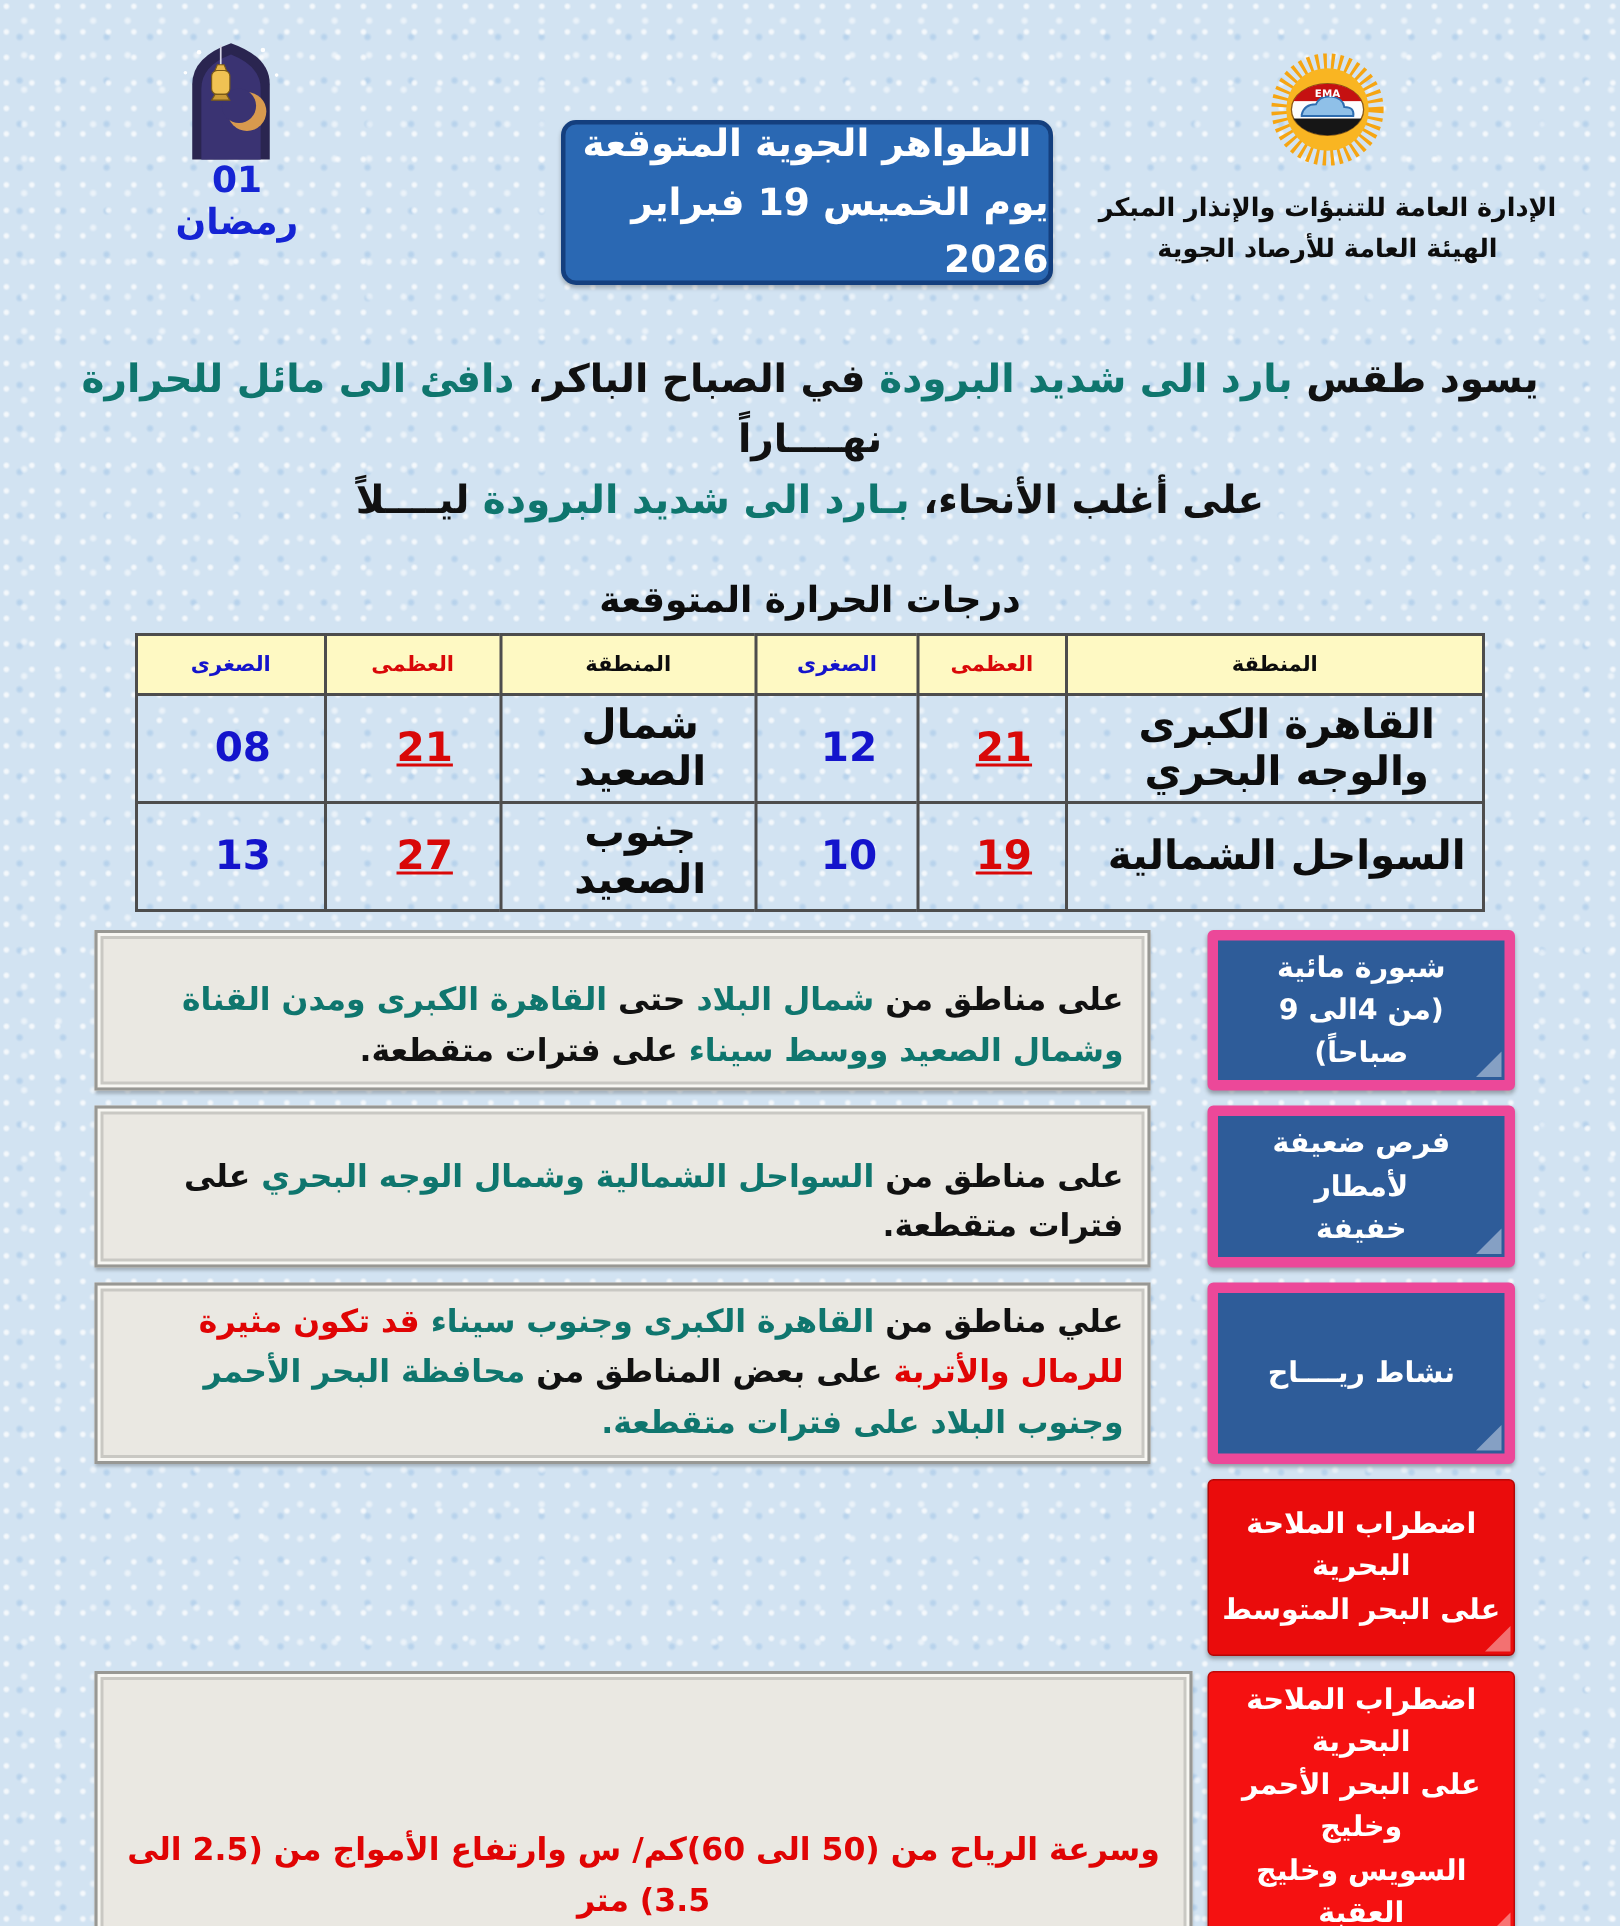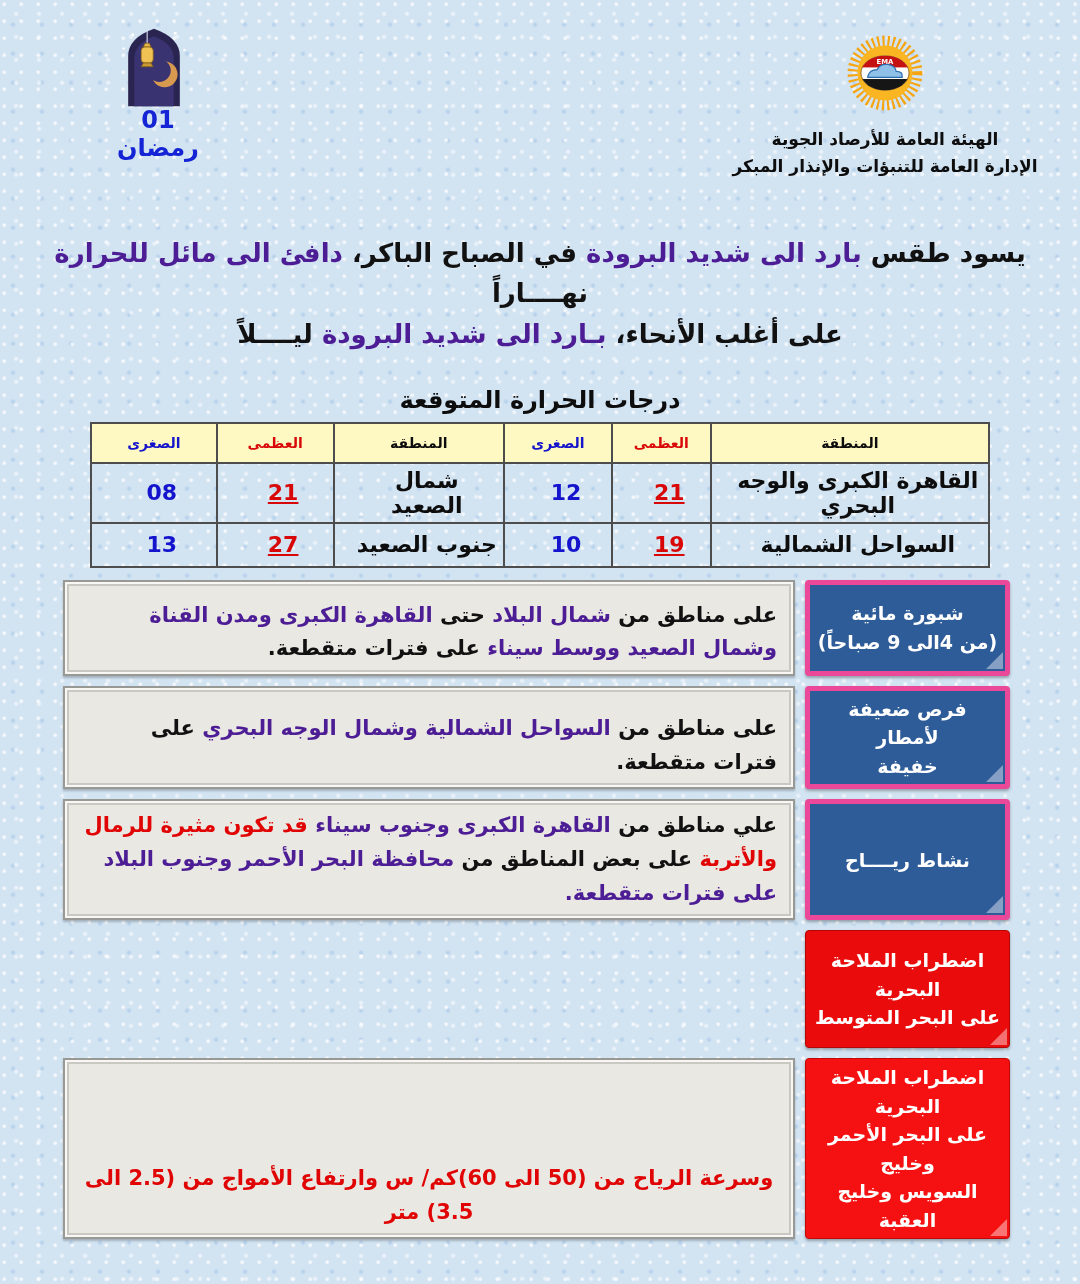--- a/index.html
+++ b/index.html
@@ -20,41 +20,41 @@
   .titlebox{position:absolute;left:374px;top:80px;width:322px;height:104px;
     background:#2a68b3;border:3px solid #143f7e;border-radius:10px;
     display:flex;flex-direction:column;justify-content:center;align-items:center;
     color:#fff;font-weight:bold;font-size:25px;line-height:1.55;direction:rtl;
     box-shadow:0 2px 3px rgba(0,0,0,.25);}
   .orgblock{position:absolute;left:725px;top:30px;width:320px;text-align:center;}
   .orgblock .lines{margin-top:6px;font-weight:bold;font-size:17px;line-height:1.6;color:#0d0d0d;direction:rtl;}
   .headline{margin-top:28px;padding:0 40px;text-align:center;direction:rtl;
     font-weight:bold;font-size:26px;line-height:1.55;}
   .c-black{color:#111;}
-  .c-blue{color:#4c1d95;margin-top:23px;}
+  .c-blue{color:#0f766e;margin-top:23px;}
   .c-red{color:#e00404;}
   .u{text-underline-offset:5px;text-decoration-thickness:2px;}
   .temps-title{margin-top:32px;text-align:center;direction:rtl;font-weight:bold;font-size:24px;color:#0d0d0d;}
   table.temps{width:900px;margin:8px 0 0 90px;border-collapse:collapse;direction:rtl;}
   table.temps th,table.temps td{border:2px solid #4d4d4d;padding:4px 6px;text-align:center;font-weight:bold;}
   table.temps th{background:#fef9c3;font-size:14px;height:30px;}
-  table.temps td{font-size:22px;height:34px;background:transparent;padding-left:22px;}
+  table.temps td{font-size:27px;height:34px;background:transparent;padding-left:22px;}
   .h-region{color:#0d0d0d;}
   .h-max{color:#d90808;}
   .h-min{color:#1414cc;}
   td.cell-region{color:#0d0d0d;font-size:21px;}
   td.cell-max{color:#d90808;text-decoration:underline;}
   td.cell-min{color:#1414cc;}
   .rows{margin:12px 70px 0 63px;width:947px;direction:rtl;}
   .frow{display:flex;gap:10px;margin-bottom:10px;align-items:stretch;}
   .frow .lbl{width:205px;flex:0 0 205px;position:relative;border-radius:4px;
     display:flex;flex-direction:column;justify-content:center;align-items:center;
     color:#fff;font-weight:bold;font-size:19px;line-height:1.5;text-align:center;
     box-shadow:0 2px 3px rgba(0,0,0,.3);padding:4px 6px;box-sizing:border-box;}
-  .lbl-blue{background:#2e5c99;border:5px solid #ec4899;}
+  .lbl-blue{background:#2e5c99;border:7px solid #ec4899;margin-left:28px;}
   .lbl-red{background:#ea0c0c;border:1px solid #b30707;}
   .lbl-red2{background:#f51111;border:1px solid #c00808;}
   .frow .lbl::after{content:"";position:absolute;right:2px;bottom:2px;width:0;height:0;
     border-bottom:17px solid rgba(255,255,255,.42);border-left:17px solid transparent;}
   .frow .body{flex:1;background:#eae8e2;border:2px solid #989894;
     box-shadow:inset 0 0 0 2px #f8f7f3, inset 0 0 0 4px #c9c8c3, 0 2px 2px rgba(0,0,0,.22);
     display:flex;align-items:flex-end;padding:8px 16px;box-sizing:border-box;
     font-weight:bold;font-size:21px;line-height:1.6;text-align:right;}
   .frow .body .rich{width:100%;}
   .r1{min-height:96px;} .r2{min-height:86px;} .r3{min-height:88px;} .r4{min-height:90px;}
@@ -76,39 +76,43 @@
       <rect x="33" y="30" width="16" height="21" rx="5" fill="#f0c253" stroke="#7a5a17"></rect>
       <path d="M36 51 h10 l3 5 h-16 z" fill="#c99934" stroke="#7a5a17"></path>
       <circle cx="22" cy="14" r="2" fill="#fff"></circle>
       <circle cx="78" cy="12" r="2" fill="#fff"></circle>
       <circle cx="90" cy="34" r="1.6" fill="#fff"></circle>
       <circle cx="10" cy="32" r="1.6" fill="#fff"></circle>
     </svg>
   </div>
   <div class="ramadan">01 رمضان</div>
 
+  <div class="titlebox">
+    <div>الظواهر الجوية المتوقعة</div>
+    <div>يوم الخميس 19 فبراير 2026</div>
+  </div>
 
   <div class="orgblock">
     <svg width="86" height="86" viewBox="0 0 100 100">
       <circle cx="50" cy="50" r="37" fill="none" stroke="#f6a512" stroke-width="13" stroke-dasharray="2.5 3.4"></circle>
       <circle cx="50" cy="50" r="32" fill="#f9b522"></circle>
       <clipPath id="lg">
           <ellipse cx="50" cy="50" rx="28" ry="20"></ellipse>
         </clipPath>
       <ellipse cx="50" cy="50" rx="28" ry="20" fill="#fdfdfd" stroke="#8a5a16"></ellipse>
       <g clip-path="url(#lg)">
         <rect x="20" y="30" width="60" height="13.5" fill="#c51111"></rect>
         <rect x="20" y="57" width="60" height="14" fill="#161616"></rect>
         <path d="M30 54 q2 -8 11 -8 q3 -7 12 -6 q9 1 10 8 q8 0 7 7 l-40 0 z" fill="#8fc0e8" stroke="#2d6db0" stroke-width="1.5"></path>
         <text x="50" y="40" font-size="8" font-weight="bold" fill="#ffffff" text-anchor="middle" font-family="DejaVu Sans, sans-serif">EMA</text>
       </g>
     </svg>
     <div class="lines">
+      <div>الإدارة العامة للتنبؤات والإنذار المبكر</div>
       <div>الهيئة العامة للأرصاد الجوية</div>
-      <div>الإدارة العامة للتنبؤات والإنذار المبكر</div>
     </div>
   </div>
 </div>
 
 <div class="headline">
   <div><span class="c-black">يسود طقس </span><span class="c-blue">بارد الى شديد البرودة </span><span class="c-black">في </span><span class="c-black u">الصباح الباكر</span><span class="c-black">، </span><span class="c-blue">دافئ الى مائل للحرارة </span><span class="c-black u">نهــــاراً</span></div>
   <div><span class="c-black">على أغلب الأنحاء، </span><span class="c-blue">بـارد الى شديد البرودة </span><span class="c-black u">ليــــلاً</span></div>
 </div>
 
 <div class="temps-title">درجات الحرارة المتوقعة</div>

